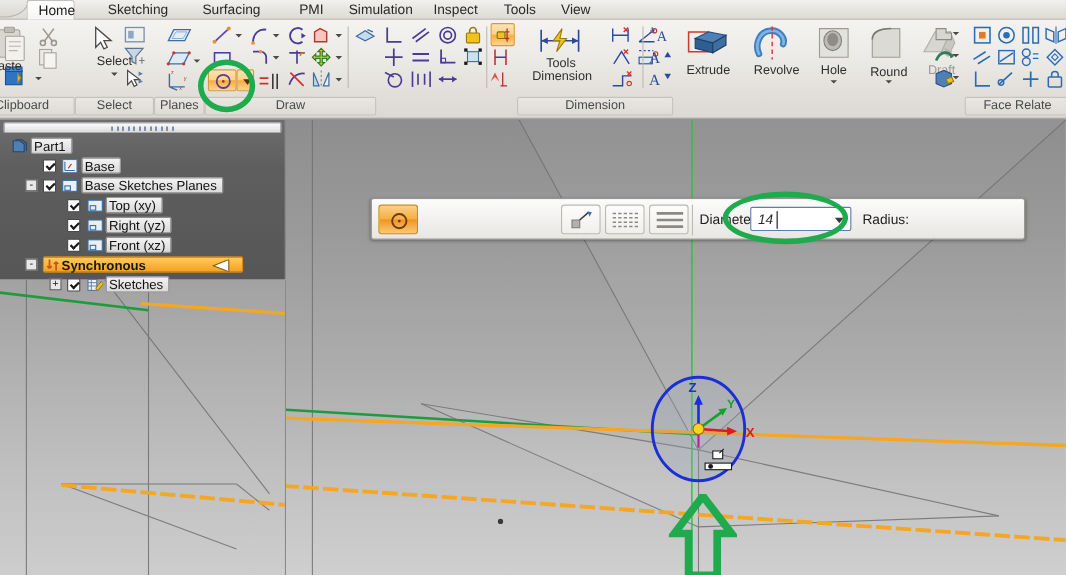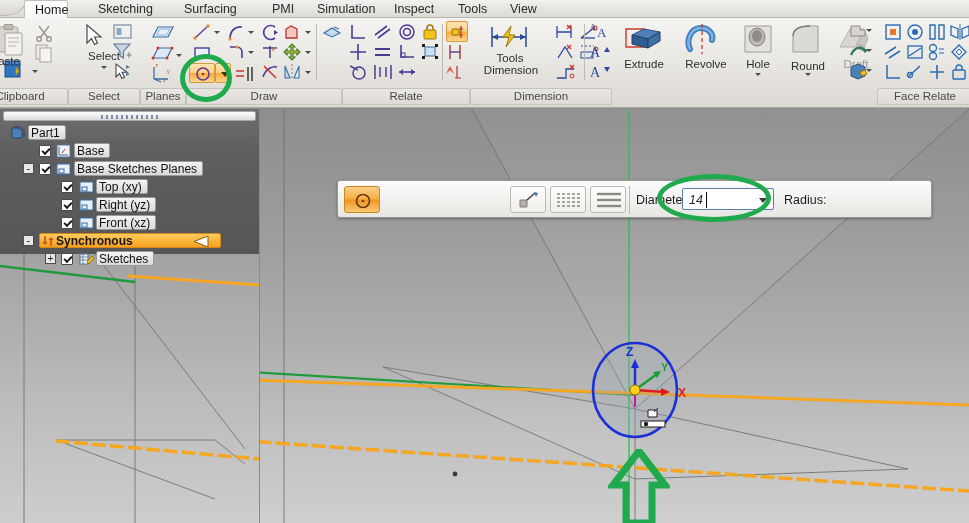--- a/index.html
+++ b/index.html
@@ -420,21 +420,20 @@
       </svg>
       <svg class="ico" style="left:54px;top:43px;" width="22" height="18" viewBox="0 0 22 18">
         <path d="M3 9h16" stroke="#4a3c96" stroke-width="1.6"></path>
         <path d="M3 9l4-3v6zM19 9l-4-3v6z" fill="#4a3c96"></path>
       </svg>
       <svg class="ico" style="left:104px;top:43px;" width="20" height="18" viewBox="0 0 20 18">
         <path d="M4 3l2 4 4-2-4 2 2 4-4-4-4 4 2-4-4-2 4 2z" fill="#e84c3d"></path>
         <path d="M11 3v12M9 15h6" stroke="#b0342c" stroke-width="1.2"></path>
       </svg>
     </div>
-    <div class="glabel">Relate</div>
   </div>
 
   <div class="grp" style="left:470px;width:142px;">
     <div class="gbody">
       <svg class="ico" style="left:18px;top:4px;" width="42" height="26" viewBox="0 0 42 26">
         <g stroke="#2a4a9c" stroke-width="1.5">
             <path d="M4 3v20M38 3v20M4 13h34"></path>
           </g>
         <path d="M4 13l6-3v6zM38 13l-6-3v6z" fill="#2a4a9c"></path>
         <path d="M23 2l-8 11h6l-3 10 9-12h-6z" fill="#f2c21a" stroke="#9a7a0b" stroke-width="1"></path>

